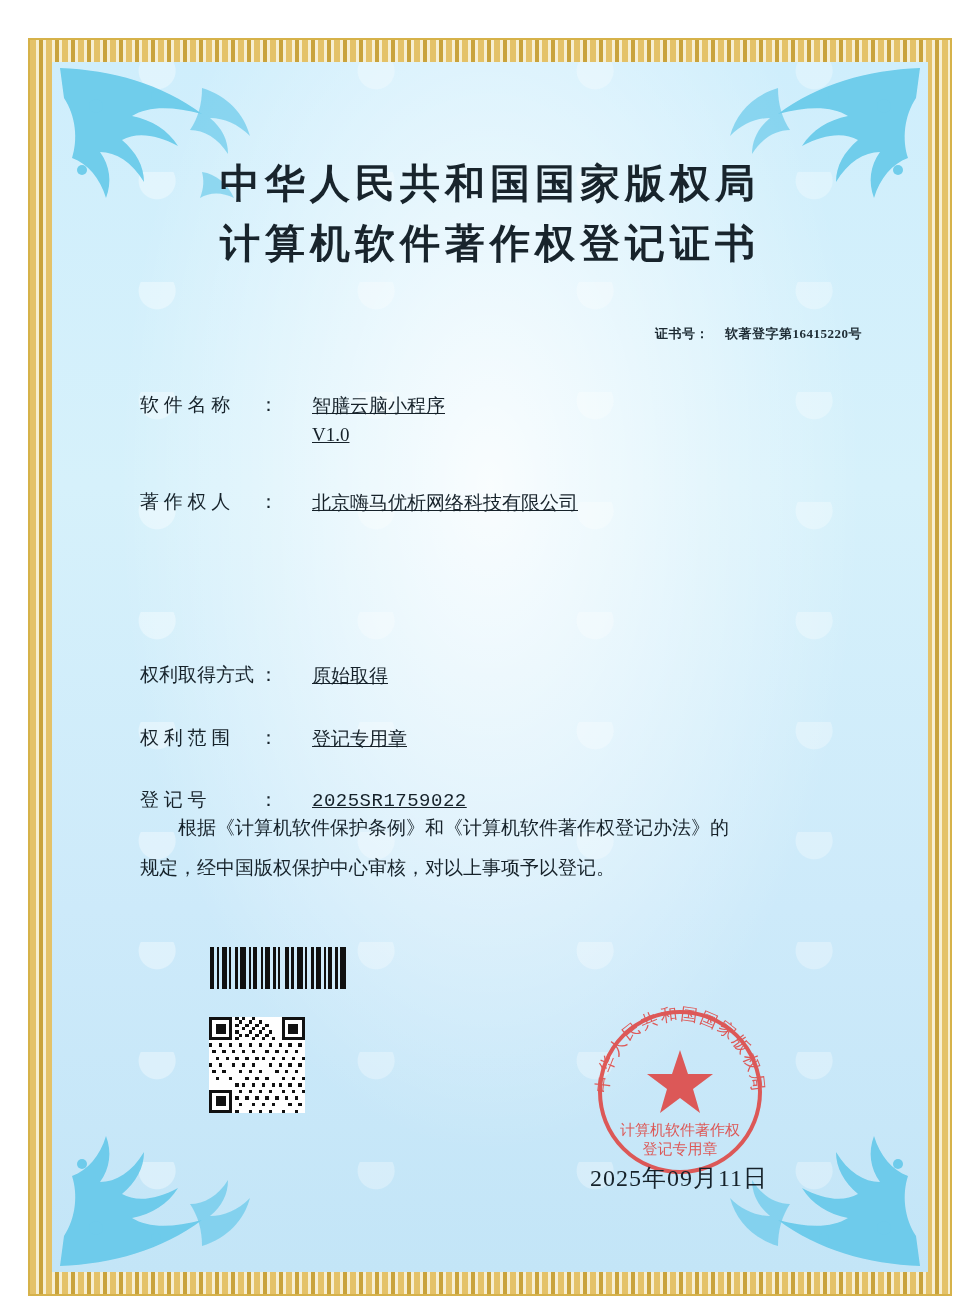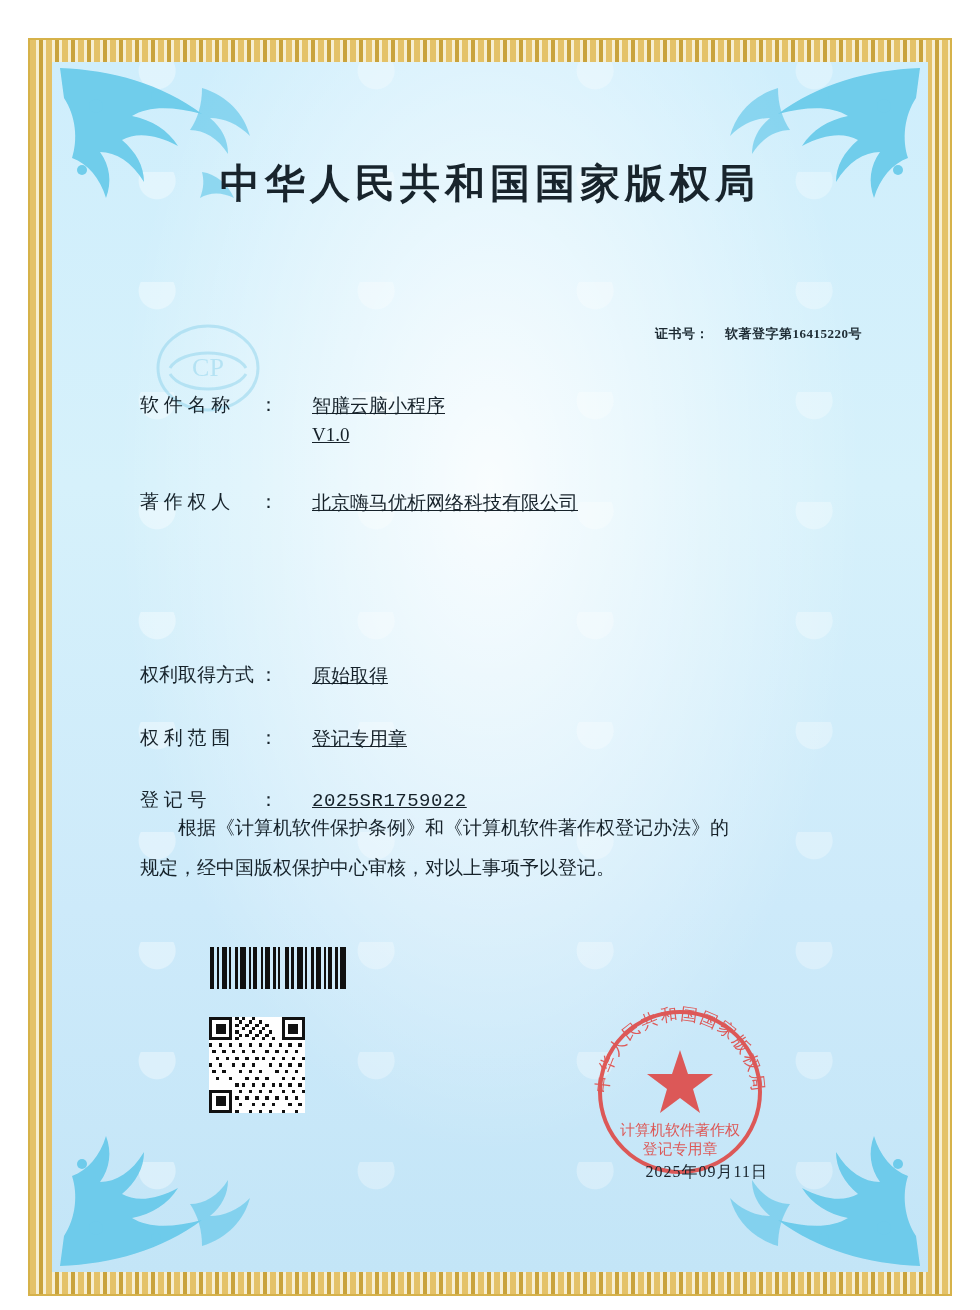--- a/index.html
+++ b/index.html
@@ -215,21 +215,21 @@
     top: 930px;
     width: 200px;
     height: 200px;
     opacity: .85;
   }
 
   .date {
     position: absolute;
     right: 160px;
     top: 1100px;
-    font-size: 16px;
+    font-size: 24px;
     color: #16222a;
     letter-spacing: 1px;
   }
 </style>
 </head>
 <body>
 
 <div class="page">
 
   <div class="border-outer">
@@ -281,30 +281,23 @@
           <circle cx="104" cy="34" r="5"></circle>
           <circle cx="30" cy="108" r="5"></circle>
         </g>
       </svg>
     </div>
 
     <div class="content">
 
       <div class="title-block">
         <div class="title-line">中华人民共和国国家版权局</div>
-      </div>
-
-      <div class="emblem">
-        <svg viewBox="0 0 112 112" width="112" height="112" aria-hidden="true">
-          <ellipse cx="56" cy="56" rx="50" ry="42" fill="none" stroke="#8fd3ec" stroke-width="3"></ellipse>
-          <path d="M18 56 C30 36 82 36 94 56" fill="none" stroke="#8fd3ec" stroke-width="3"></path>
-          <path d="M18 62 C30 82 82 82 94 62" fill="none" stroke="#8fd3ec" stroke-width="3"></path>
-          <text x="56" y="64" font-size="26" text-anchor="middle" fill="#8fd3ec" font-family="'Liberation Serif',serif">CP</text>
-        </svg>
-      </div>
+        <div class="title-line">计算机软件著作权登记证书</div>
+      </div>
+
 
       <div class="cert-no">
         <span class="lbl">证书号：</span><span>软著登字第16415220号</span>
       </div>
 
       <div class="rows">
         <div class="row name">
           <span class="label">
             <span>软 件 名 称</span>
               <span class="colon">：</span>

